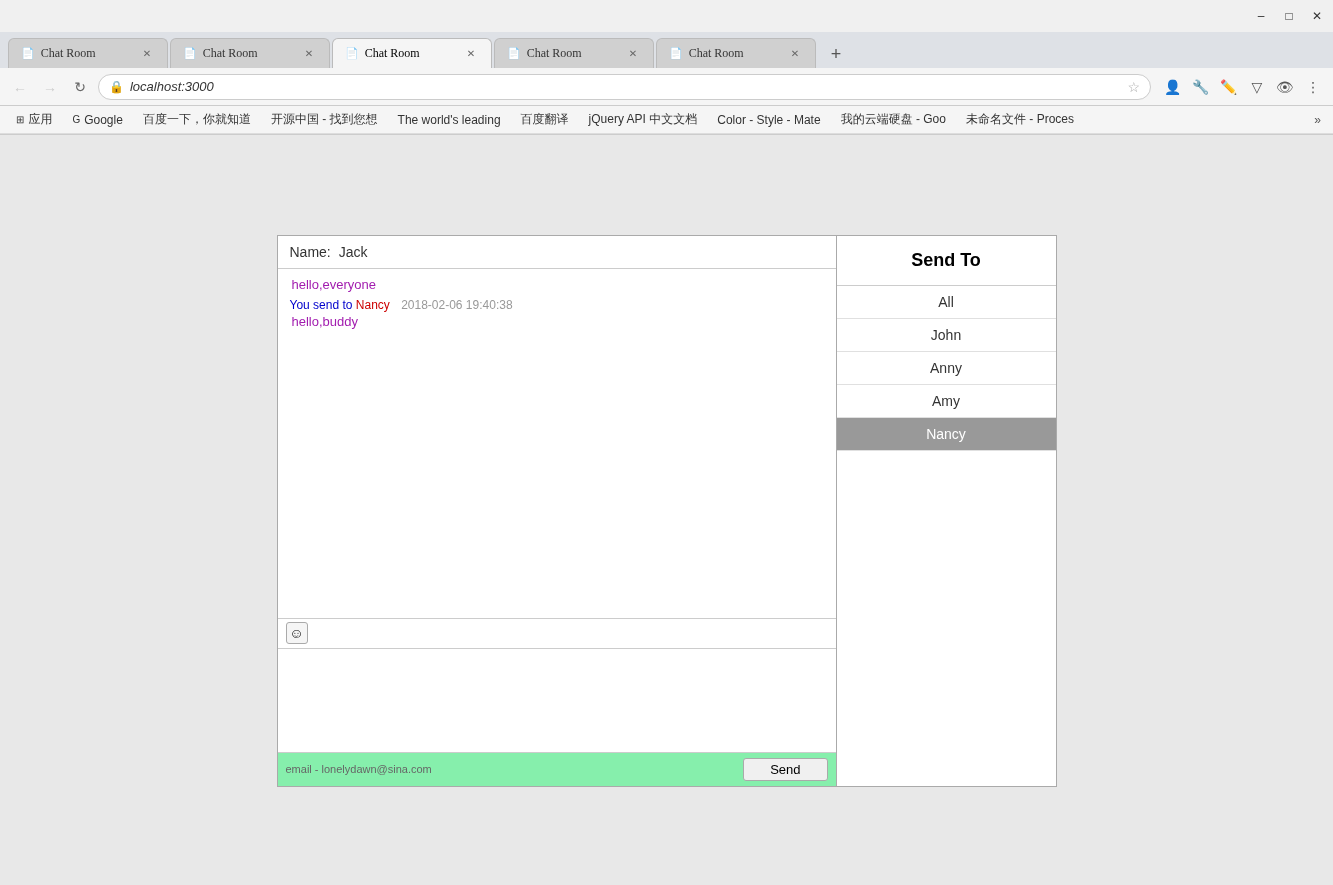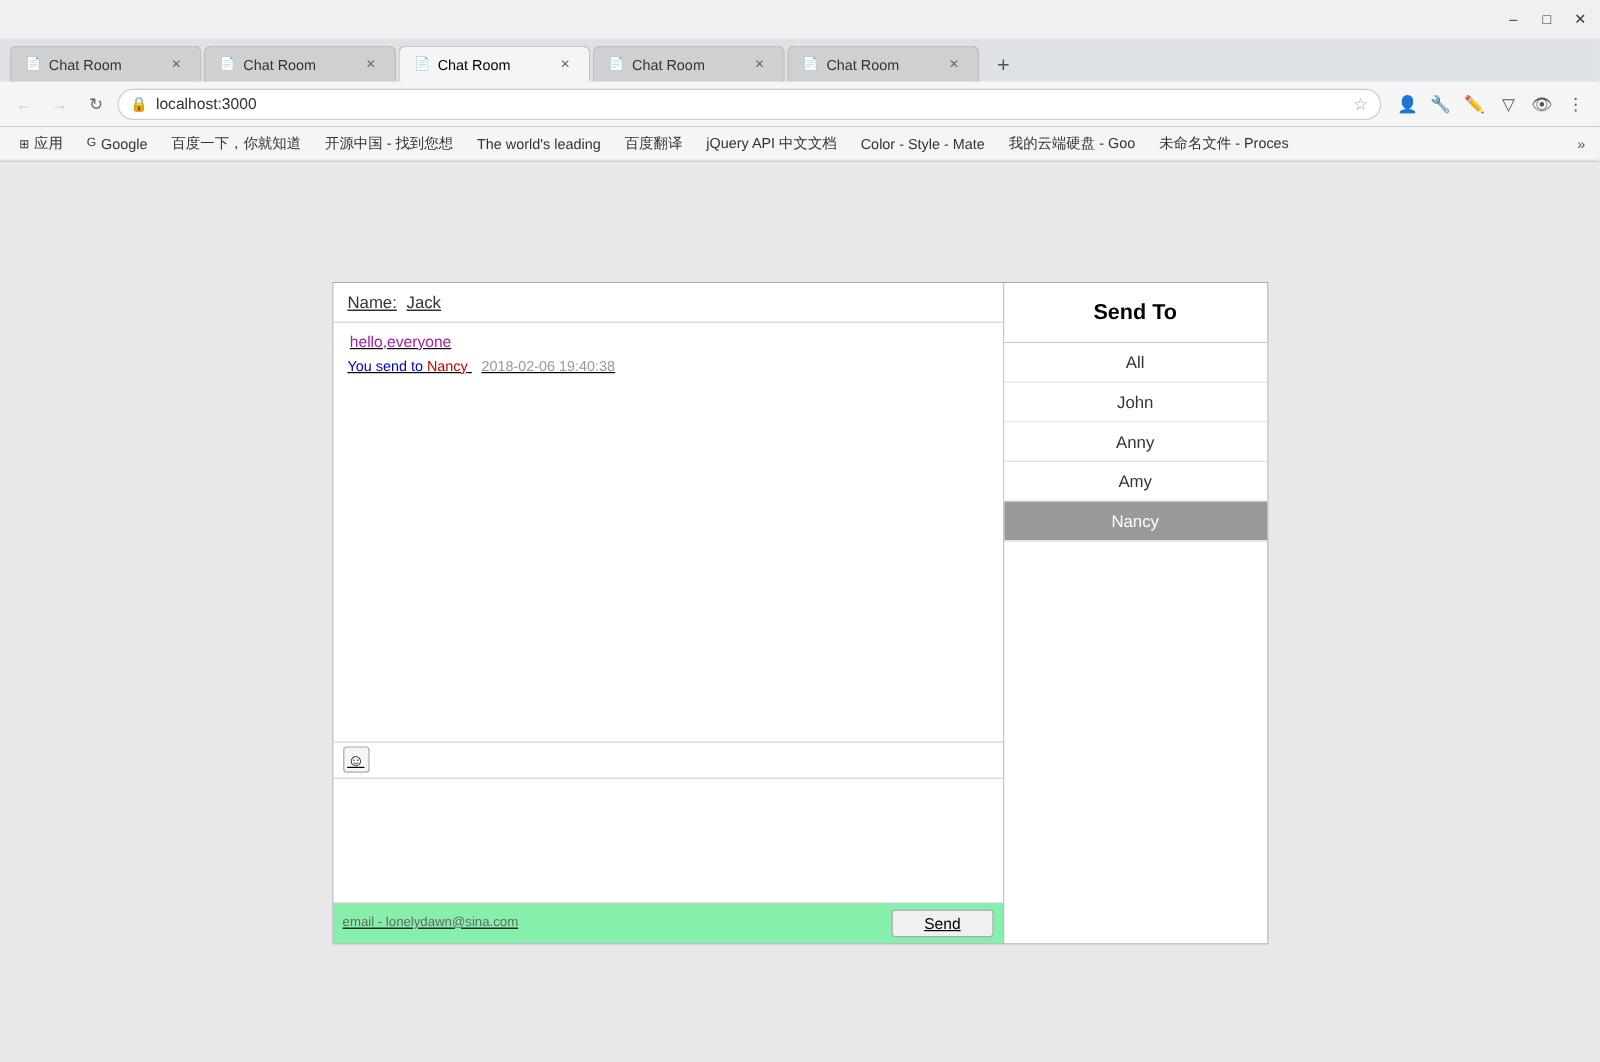--- a/index.html
+++ b/index.html
@@ -74,20 +74,21 @@
     }
     .tab-icon {
       margin-right: 6px;
       font-size: 11px;
     }
     .tab-label {
       flex: 1;
       overflow: hidden;
       text-overflow: ellipsis;
       white-space: nowrap;
+      font-family: Liberation Serif, serif;
     }
     .tab-close {
       margin-left: 8px;
       width: 16px;
       height: 16px;
       border-radius: 50%;
       display: flex;
       align-items: center;
       justify-content: center;
       font-size: 10px;
@@ -134,21 +135,21 @@
       align-items: center;
       flex: 1;
       height: 26px;
       border: 1px solid #ccc;
       border-radius: 13px;
       background: #fff;
       padding: 0 10px;
       gap: 6px;
     }
     .lock-icon { color: #555; font-size: 12px; }
-    .address-text { font-size: 13px; color: #333; flex: 1; }
+    .address-text { font-size: 13px; color: #333; flex: 1; font-style: italic; }
     .star-icon { color: #aaa; font-size: 14px; }
     .toolbar-icons {
       display: flex;
       align-items: center;
       gap: 4px;
       margin-left: 4px;
     }
     .toolbar-icon {
       width: 24px;
       height: 24px;
@@ -209,21 +210,20 @@
       background: #fff;
       width: 780px;
     }
 
     
     .chat-left {
       flex: 1;
       border-right: 1px solid #aaa;
       display: flex;
       flex-direction: column;
-      text-decoration: underline;
     }
 
     .chat-name-bar {
       padding: 8px 12px;
       border-bottom: 1px solid #ccc;
       font-size: 14px;
       display: flex;
       align-items: center;
       gap: 8px;
       background: #fff;
@@ -465,20 +465,21 @@
       <div class="chat-messages">
 
         <div class="msg-text">hello,everyone</div>
 
         <div class="msg-meta">
           <span class="send-to-label">You send to</span>
           <span> </span>
           <span class="send-to-target">Nancy</span>
           <span class="timestamp">2018-02-06 19:40:38</span>
         </div>
+        <div class="msg-text">hello,buddy</div>
 
       </div>
 
       <div class="chat-toolbar">
         <div class="emoji-btn">☺</div>
       </div>
 
       <div class="chat-input-area">
         <textarea class="chat-textarea" placeholder="" style=""></textarea>
       </div>

